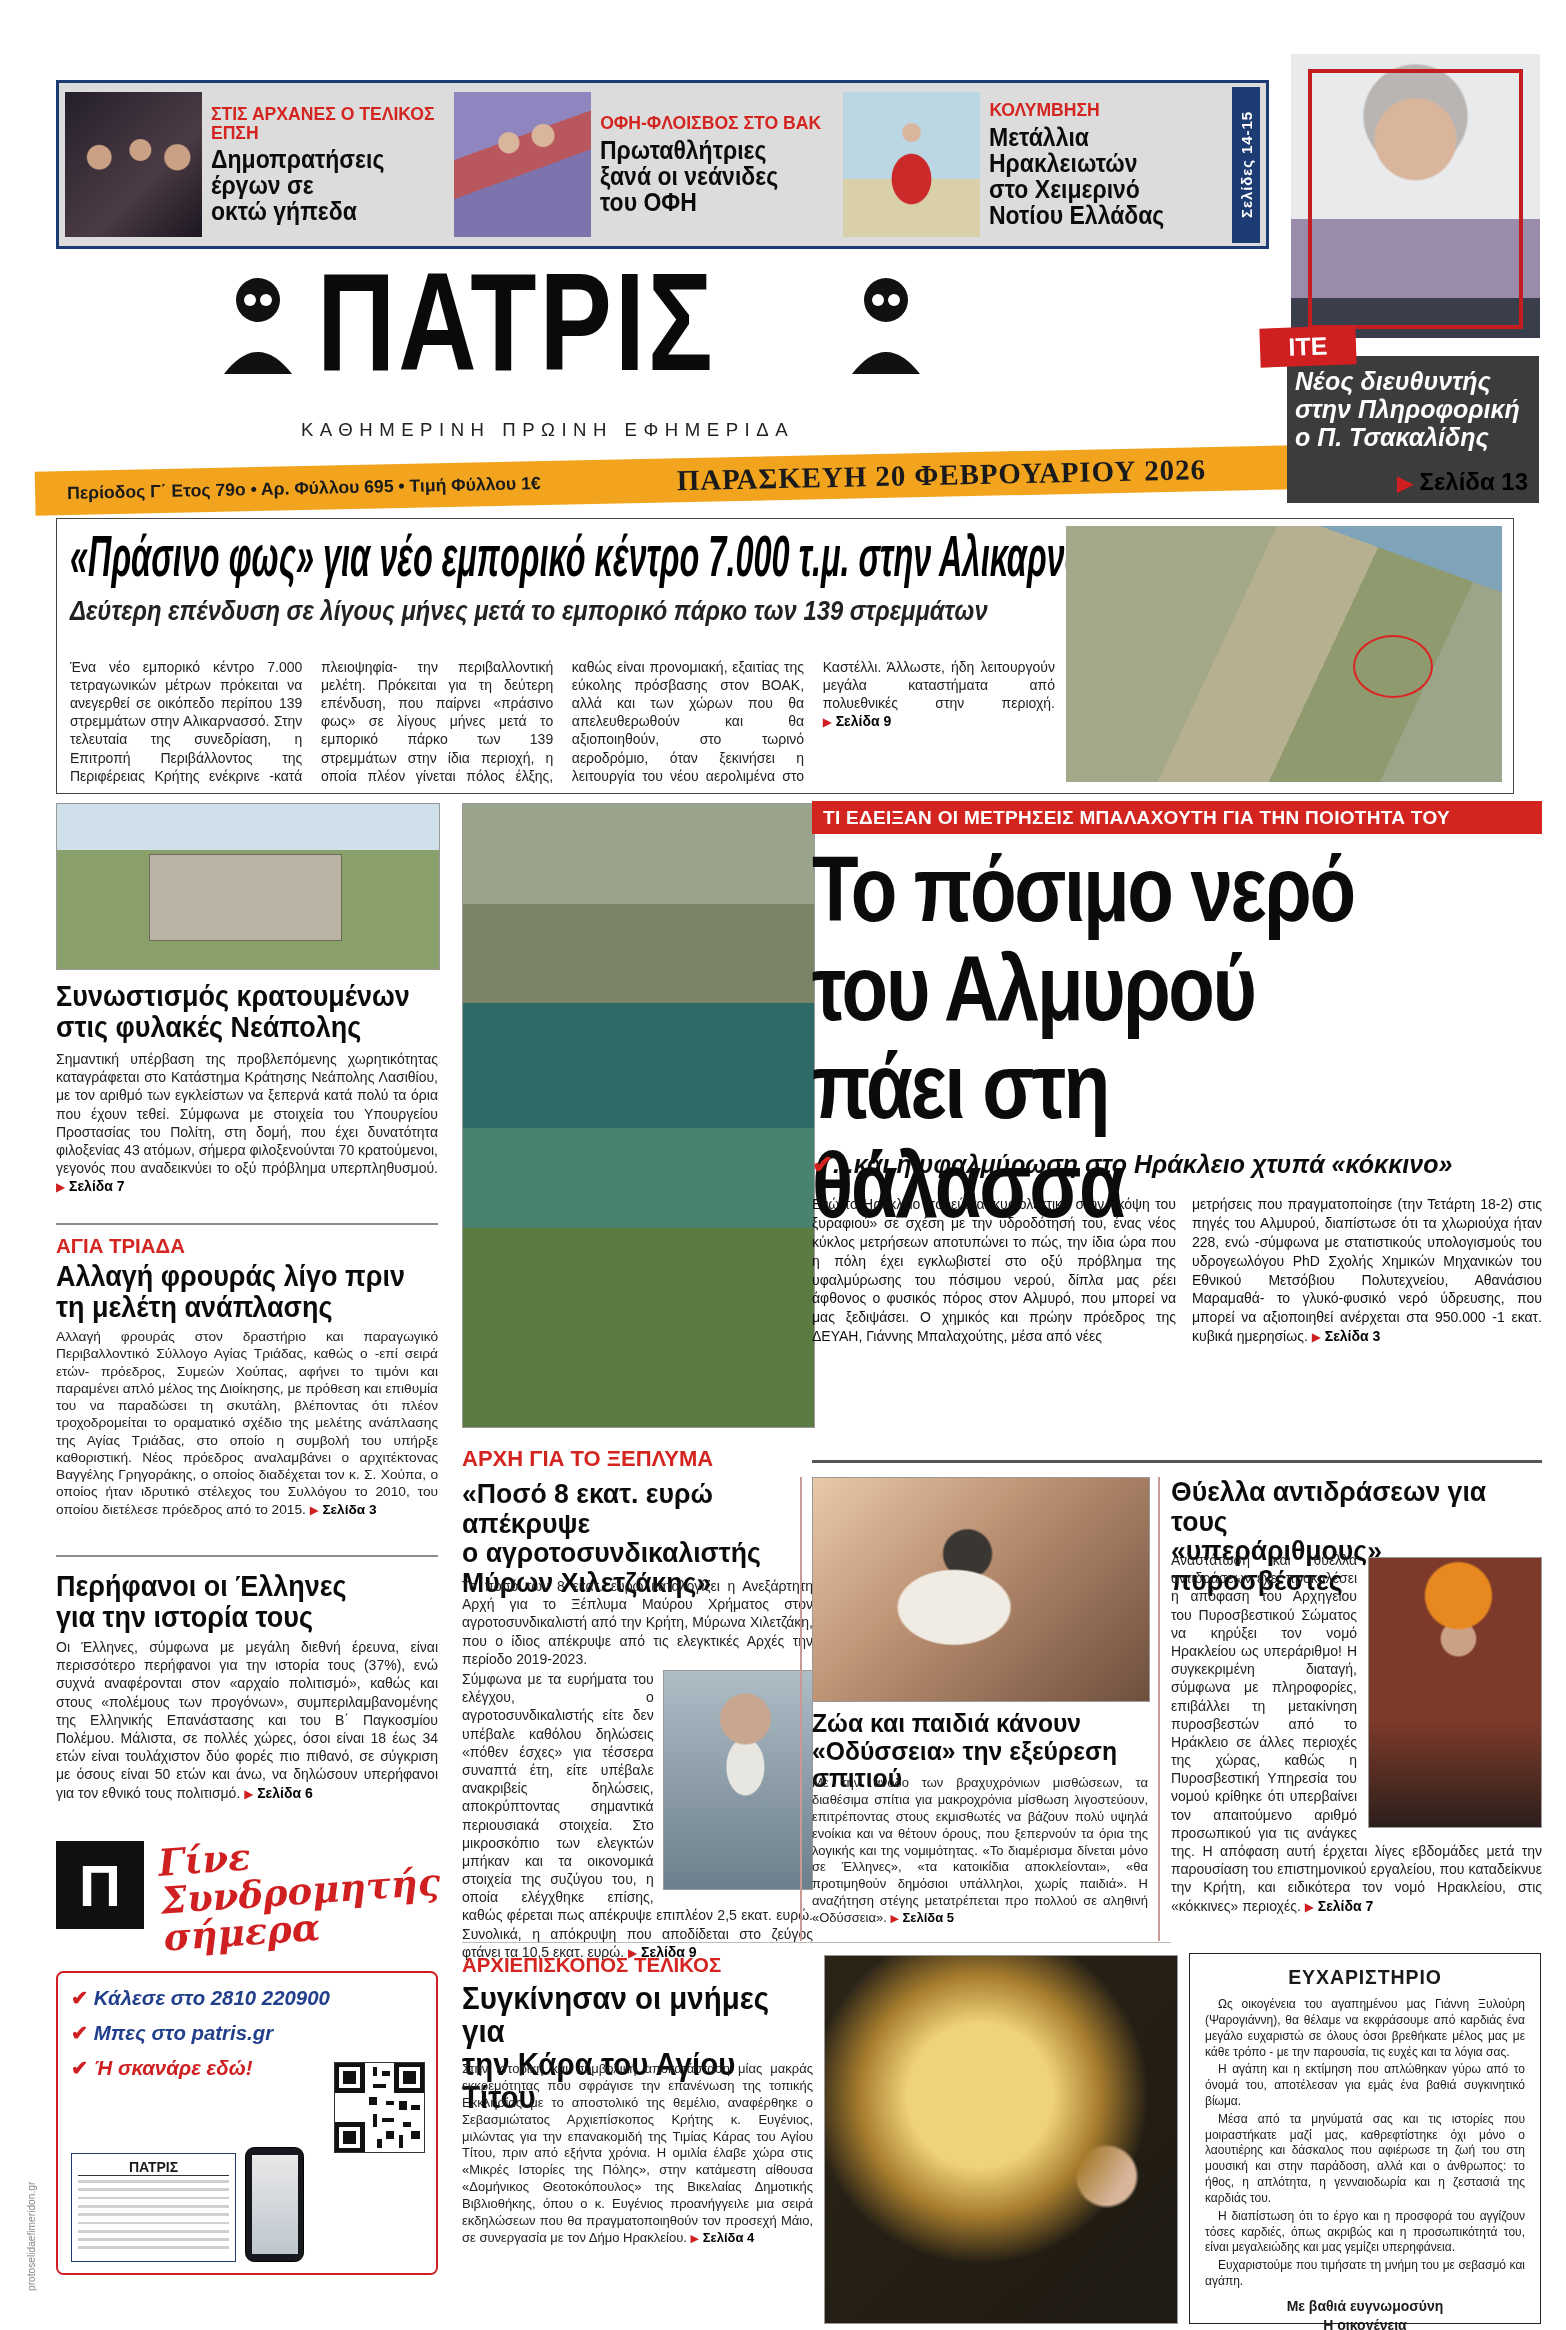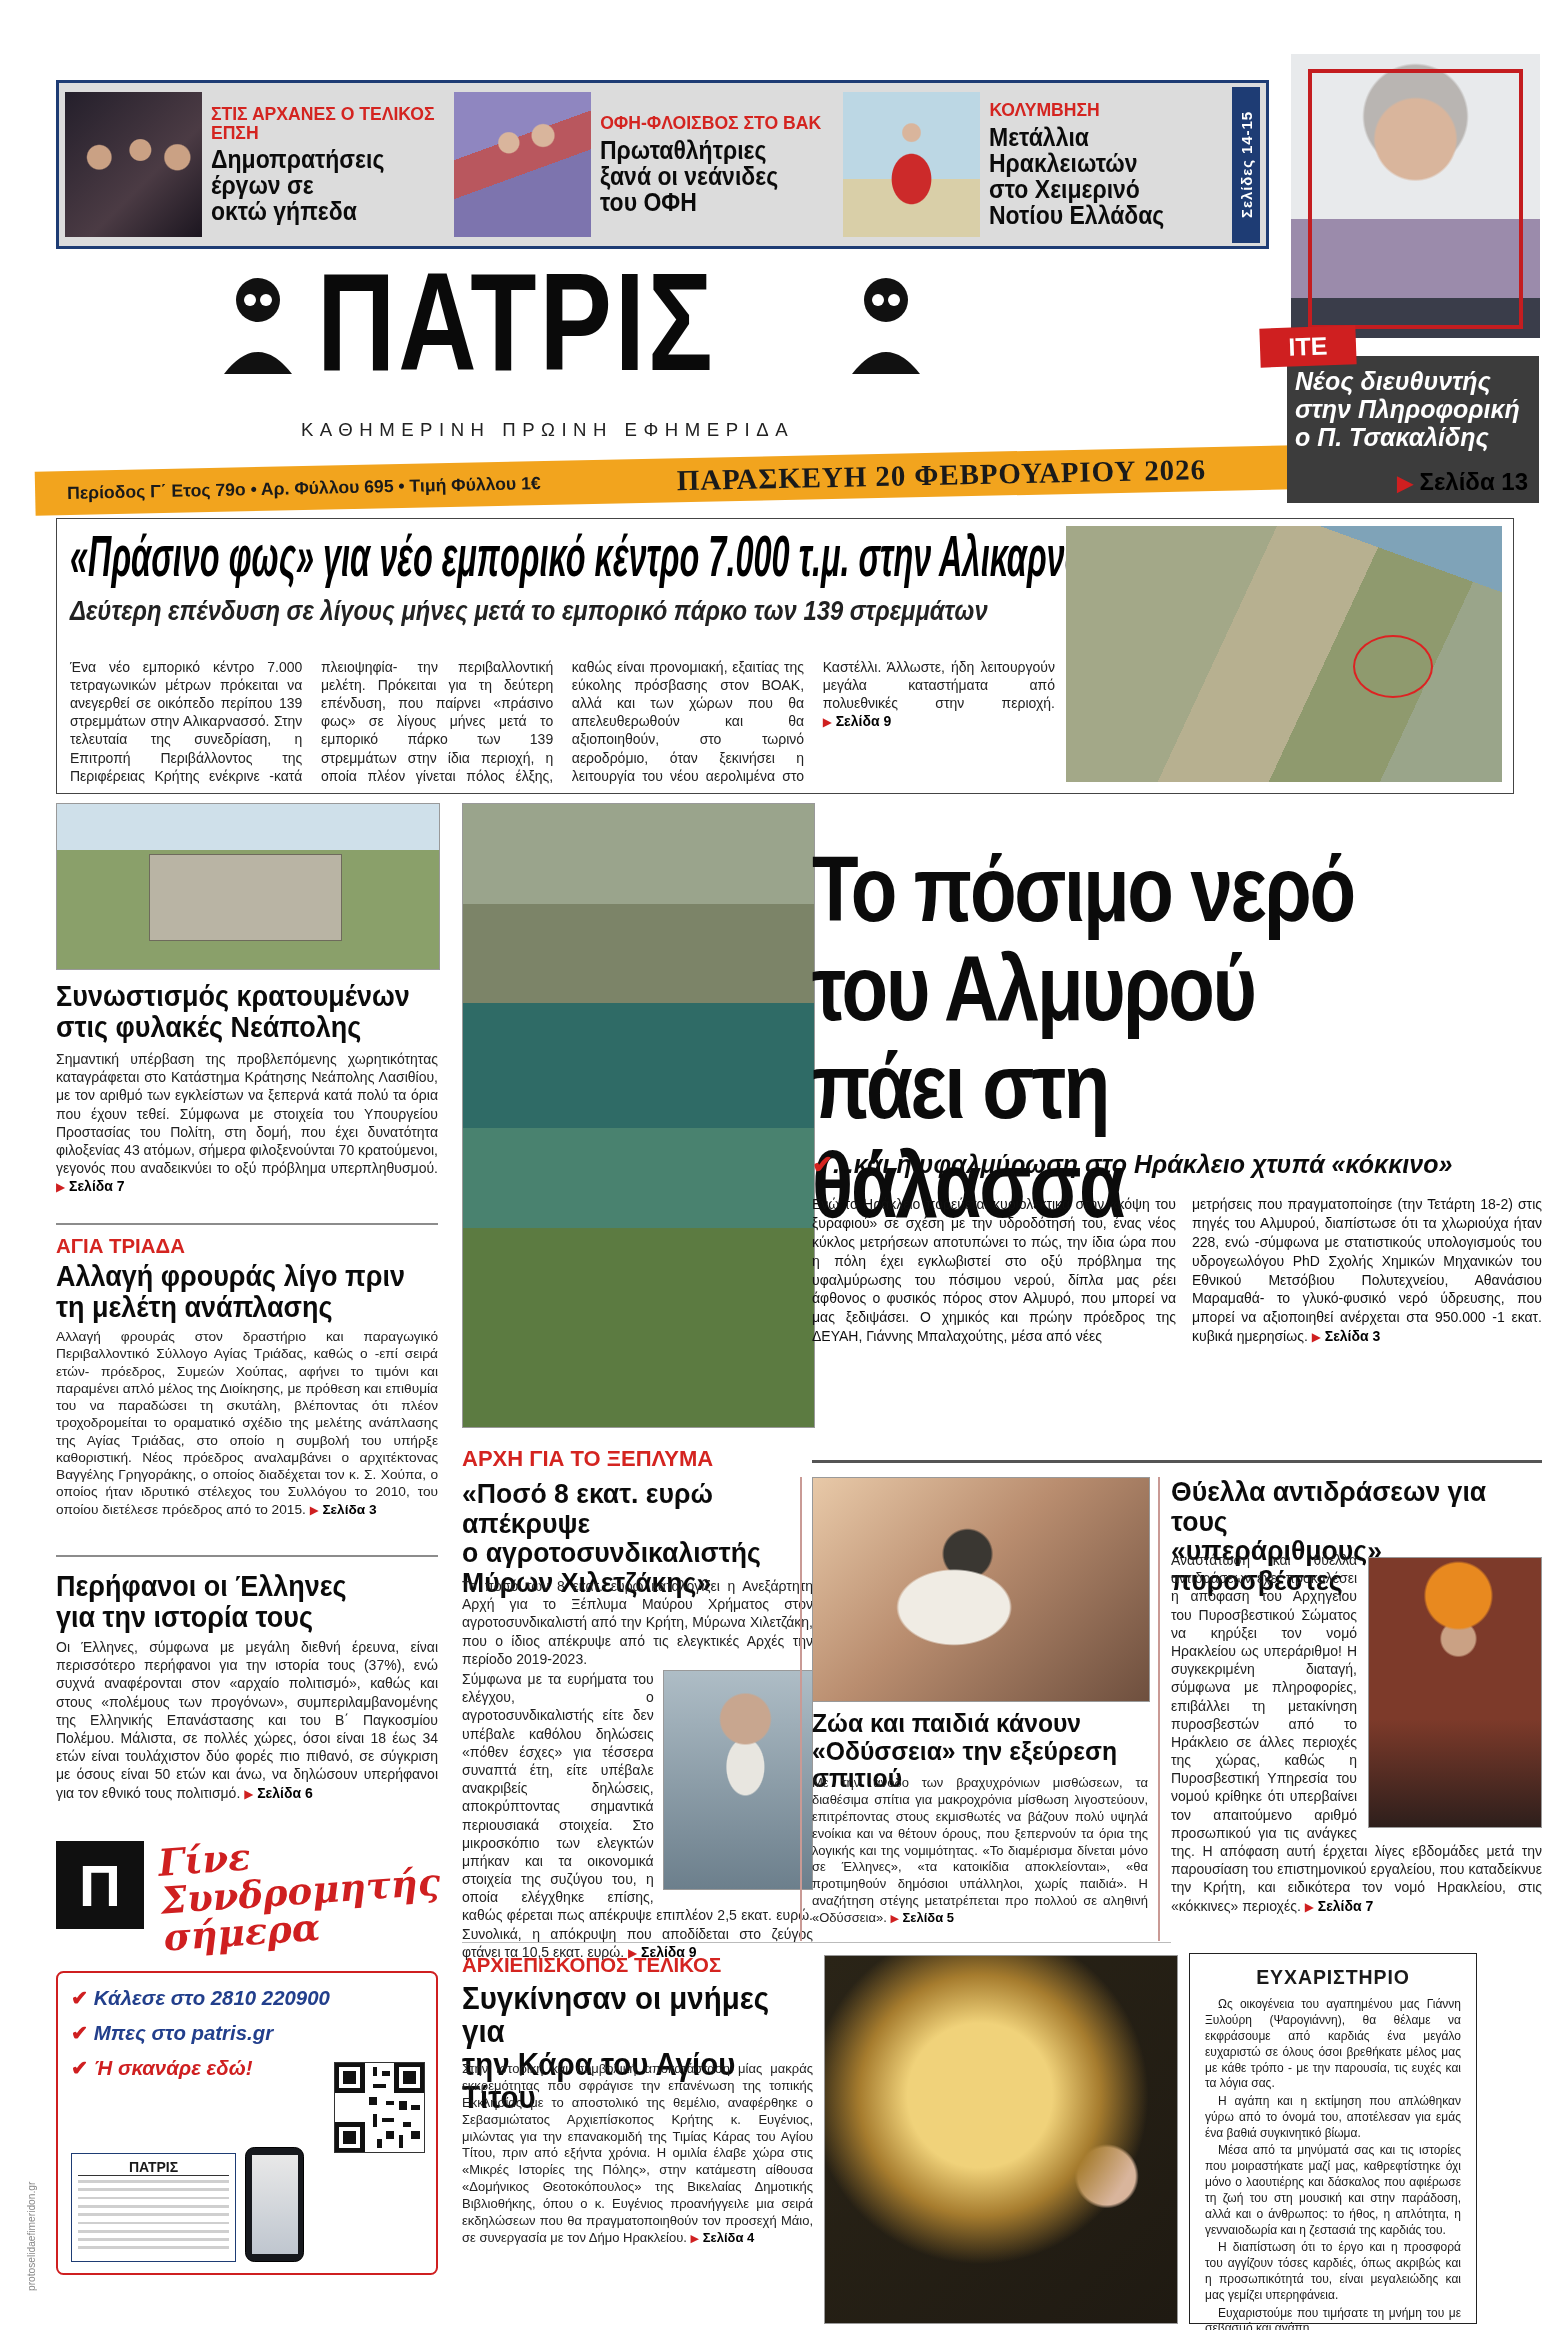--- a/index.html
+++ b/index.html
@@ -87,21 +87,21 @@
          linear-gradient(135deg,#2a2417,#1f1a12);}
   
   .wkicker{left:812px;top:801px;width:730px;height:33px;background:#d42420;color:#fff;
            display:flex;align-items:center;padding:0 11px;box-sizing:border-box;
            font-weight:800;font-size:19px;letter-spacing:0.3px;}
   .whl{left:812px;top:840px;font-size:93px;letter-spacing:-2.8px;transform:scaleX(.82);}
   .wcheck{left:812px;top:1150px;font-style:italic;font-weight:800;font-size:25px;color:#0b0b0b;}
   .wcheck .ck{color:#d42420;font-style:normal;}
   .wbody{font-size:14px;line-height:1.35;text-align:justify;color:#111;}
   
-  .thanksbox{left:1189px;top:1953px;width:288px;height:371px;border:1.9px solid #222;box-sizing:border-box;
+  .thanksbox{left:1189px;top:1953px;width:352px;height:371px;border:1.9px solid #222;box-sizing:border-box;
              padding:11px 15px;font-size:12px;line-height:1.32;text-align:justify;background:#fff;}
   .thankstitle{text-align:center;font-weight:800;font-size:19.5px;letter-spacing:0.9px;margin-bottom:6.5px;}
   .thanksbox p{margin:0 0 1.9px 0;text-indent:13px;}
   .signoff{text-align:center;font-weight:800;margin-top:7.4px;font-size:14px;}
   
   .adbox{left:56px;top:1841px;width:382px;height:443px;}
   .adtop{display:flex;gap:13px;align-items:flex-start;}
   .adtile{width:88px;height:88px;background:#101010;color:#fff;display:flex;align-items:center;
           justify-content:center;font-weight:800;font-size:58px;}
   .adscript{font-family:"DejaVu Serif",serif;font-style:italic;font-weight:700;color:#cf1f20;
@@ -283,20 +283,21 @@
     <div>ο αγροτοσυνδικαλιστής</div>
     <div>Μύρων Χιλετζάκης»</div>
   </div>
   <div class="abs bodytext" style="left:462px;top:1577px;width:351px;font-size:14px;">Το ποσό των 8 εκατ. ευρώ καταλογίζει η Ανεξάρτητη Αρχή για το Ξέπλυμα Μαύρου Χρήματος στον αγροτοσυνδικαλιστή από την Κρήτη, Μύρωνα Χιλετζάκη, που ο ίδιος απέκρυψε από τις ελεγκτικές Αρχές την περίοδο 2019-2023.</div>
   <div class="abs bodytext" style="left:462px;top:1670px;width:351px;font-size:14px;">
     <div class="chilph"></div>
     <span>Σύμφωνα με τα ευρήματα του ελέγχου, ο αγροτοσυνδικαλιστής είτε δεν υπέβαλε καθόλου δηλώσεις «πόθεν έσχες» για τέσσερα συναπτά έτη, είτε υπέβαλε ανακριβείς δηλώσεις, αποκρύπτοντας σημαντικά περιουσιακά στοιχεία. Στο μικροσκόπιο των ελεγκτών μπήκαν και τα οικονομικά στοιχεία της συζύγου του, η οποία ελέγχθηκε επίσης, καθώς φέρεται πως απέκρυψε επιπλέον 2,5 εκατ. ευρώ. Συνολικά, η απόκρυψη που αποδίδεται στο ζεύγος φτάνει τα 10,5 εκατ. ευρώ.</span>
     <span class="pref"><span class="tri">▶</span> <b>Σελίδα 9</b></span>
   </div>
 
+  <div class="abs wkicker">ΤΙ ΕΔΕΙΞΑΝ ΟΙ ΜΕΤΡΗΣΕΙΣ ΜΠΑΛΑΧΟΥΤΗ ΓΙΑ ΤΗΝ ΠΟΙΟΤΗΤΑ ΤΟΥ</div>
   <div class="abs hl whl">
     <div>Το πόσιμο νερό</div>
     <div>του Αλμυρού</div>
     <div>πάει στη θάλασσα</div>
   </div>
   <div class="abs wcheck">
     <span class="ck">✔</span><span>...και η υφαλμύρωση στο Ηράκλειο χτυπά «κόκκινο»</span>
   </div>
   <div class="abs wbody" style="left:812px;top:1195px;width:364px;">Ενώ το Ηράκλειο πορεύεται κυριολεκτικά στην «κόψη του ξυραφιού» σε σχέση με την υδροδότησή του, ένας νέος κύκλος μετρήσεων αποτυπώνει το πώς, την ίδια ώρα που η πόλη έχει εγκλωβιστεί στο οξύ πρόβλημα της υφαλμύρωσης του πόσιμου νερού, δίπλα μας ρέει άφθονος ο φυσικός πόρος στον Αλμυρό, που μπορεί να μας ξεδιψάσει. Ο χημικός και πρώην πρόεδρος της ΔΕΥΑΗ, Γιάννης Μπαλαχούτης, μέσα από νέες</div>
   <div class="abs wbody" style="left:1192px;top:1195px;width:350px;">

